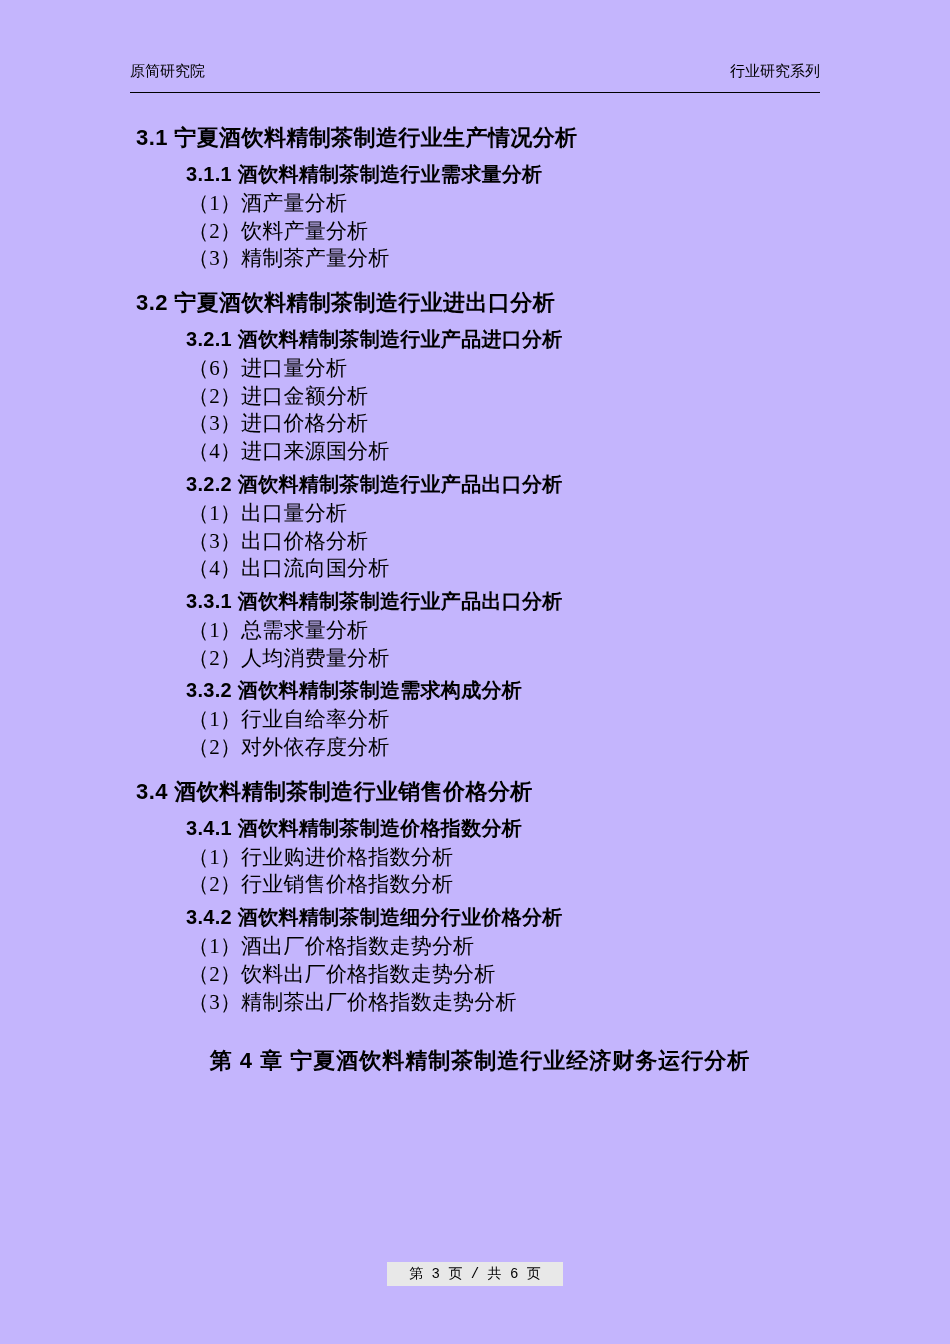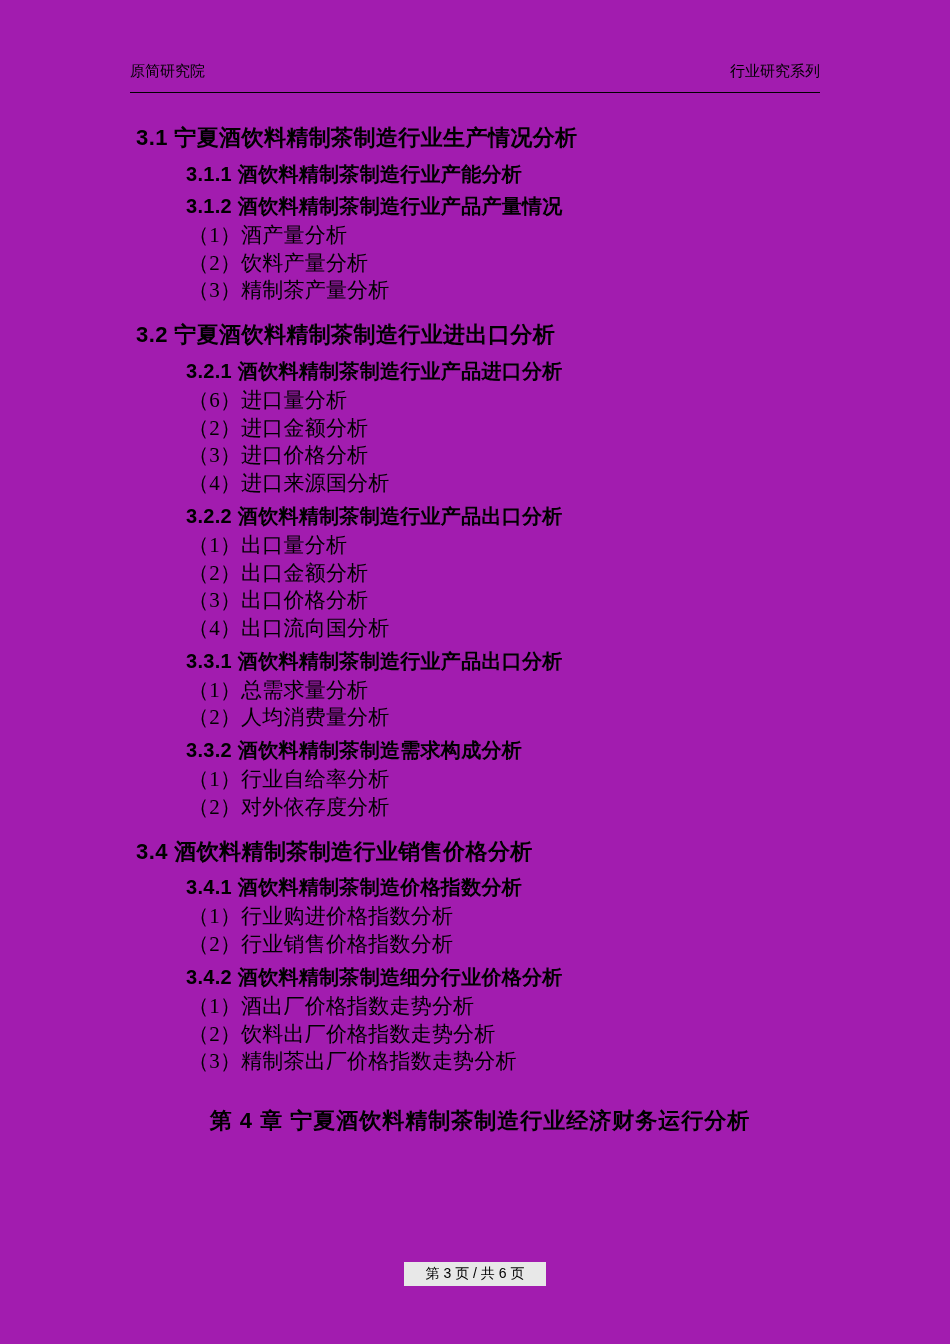--- a/index.html
+++ b/index.html
@@ -9,21 +9,21 @@
   }
   body {
     font-family: "Liberation Serif", "DejaVu Serif", serif;
     color: #000000;
   }
   .page {
     position: relative;
     width: 950px;
     height: 1344px;
     margin: 0 auto;
-    background: #a21caf;
+    background: #c4b5fd;
     box-sizing: border-box;
     overflow: hidden;
   }
   
   .header {
     position: absolute;
     top: 62px;
     left: 130px;
     width: 690px;
     display: flex;
@@ -88,50 +88,49 @@
     right: 0;
     bottom: 58px;
     text-align: center;
     font-family: "Liberation Sans", sans-serif;
     font-size: 14px;
   }
   .footer span {
     display: inline-block;
     background: #e8e8e8;
     padding: 3px 22px;
+    font-family: Liberation Mono, monospace;
   }
 </style>
 </head>
 <body>
 
 <div class="page">
 
   <div class="header">
     <div>原简研究院</div>
     <div>行业研究系列</div>
   </div>
   <div class="header-rule"></div>
 
   <div class="content">
     <div class="h1">3.1  宁夏酒饮料精制茶制造行业生产情况分析</div>
-    <div class="h2">3.1.1  酒饮料精制茶制造行业产能分析</div>
-    <div class="h2">3.1.2  酒饮料精制茶制造行业产品产量情况</div>
+    <div class="h2">3.1.1  酒饮料精制茶制造行业需求量分析</div>
     <div class="item">（1）酒产量分析</div>
     <div class="item">（2）饮料产量分析</div>
     <div class="item">（3）精制茶产量分析</div>
 
     <div class="h1">3.2  宁夏酒饮料精制茶制造行业进出口分析</div>
     <div class="h2">3.2.1  酒饮料精制茶制造行业产品进口分析</div>
     <div class="item">（6）进口量分析</div>
     <div class="item">（2）进口金额分析</div>
     <div class="item">（3）进口价格分析</div>
     <div class="item">（4）进口来源国分析</div>
     <div class="h2">3.2.2  酒饮料精制茶制造行业产品出口分析</div>
     <div class="item">（1）出口量分析</div>
-    <div class="item">（2）出口金额分析</div>
     <div class="item">（3）出口价格分析</div>
     <div class="item">（4）出口流向国分析</div>
 
     <div class="h2">3.3.1  酒饮料精制茶制造行业产品出口分析</div>
     <div class="item">（1）总需求量分析</div>
     <div class="item">（2）人均消费量分析</div>
     <div class="h2">3.3.2  酒饮料精制茶制造需求构成分析</div>
     <div class="item">（1）行业自给率分析</div>
     <div class="item">（2）对外依存度分析</div>
 

